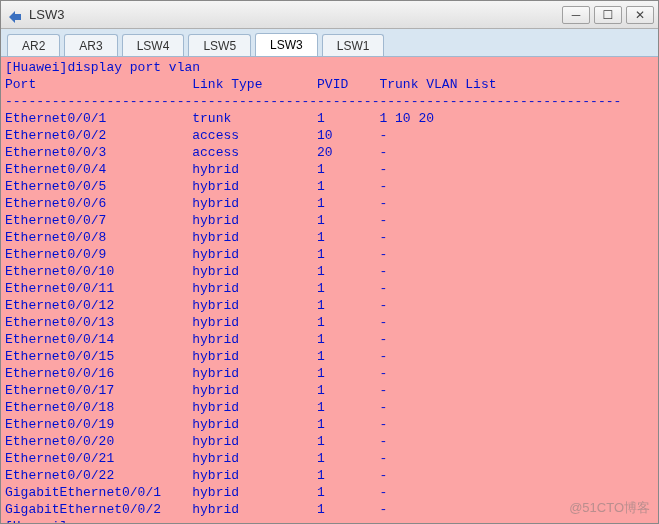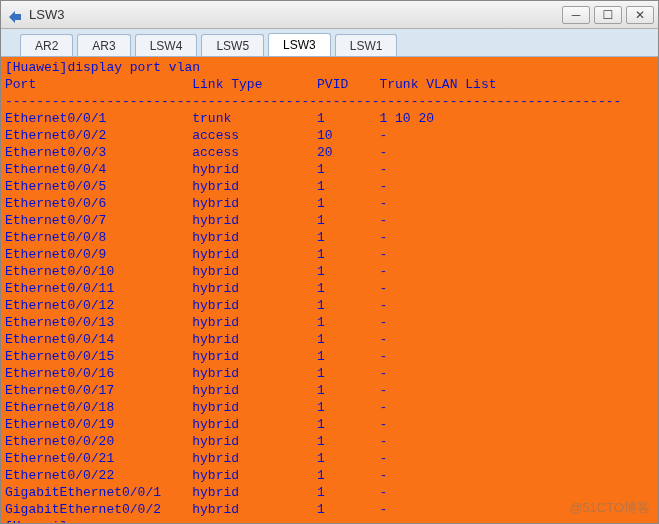--- a/index.html
+++ b/index.html
@@ -49,21 +49,21 @@
     font-size: 12px;
     color: #444;
     cursor: pointer;
   }
   .tabbar {
     height: 28px;
     background: #d8e6f2;
     border-bottom: 1px solid #a0b8d0;
     display: flex;
     align-items: flex-end;
-    padding-left: 19px;
+    padding-left: 6px;
     gap: 4px;
   }
   .tab {
     height: 22px;
     line-height: 22px;
     padding: 0 14px;
     font-size: 12px;
     color: #333;
     background: #f0f4f8;
     border: 1px solid #a0b8d0;
@@ -73,21 +73,21 @@
   }
   .tab.active {
     background: #fff;
     color: #000;
     font-weight: normal;
     height: 23px;
     position: relative;
     z-index: 2;
   }
   .term {
-    background: #f97316;
+    background: #fca5a5;
     color: #0010d0;
     font-family: "Courier New", monospace;
     font-size: 13px;
     line-height: 17px;
     padding: 2px 4px;
     height: calc(100% - 56px);
     overflow: hidden;
     white-space: pre;
   }
   .term .row { white-space: pre; }

